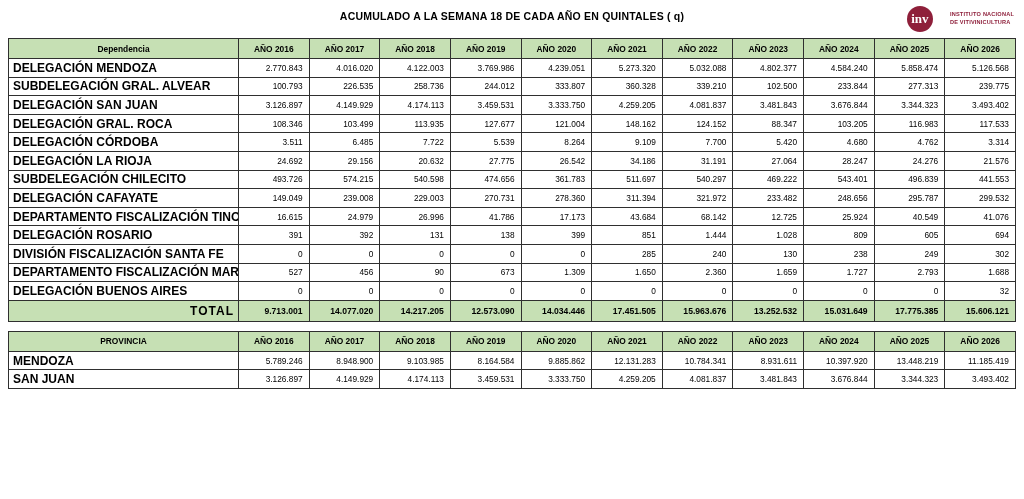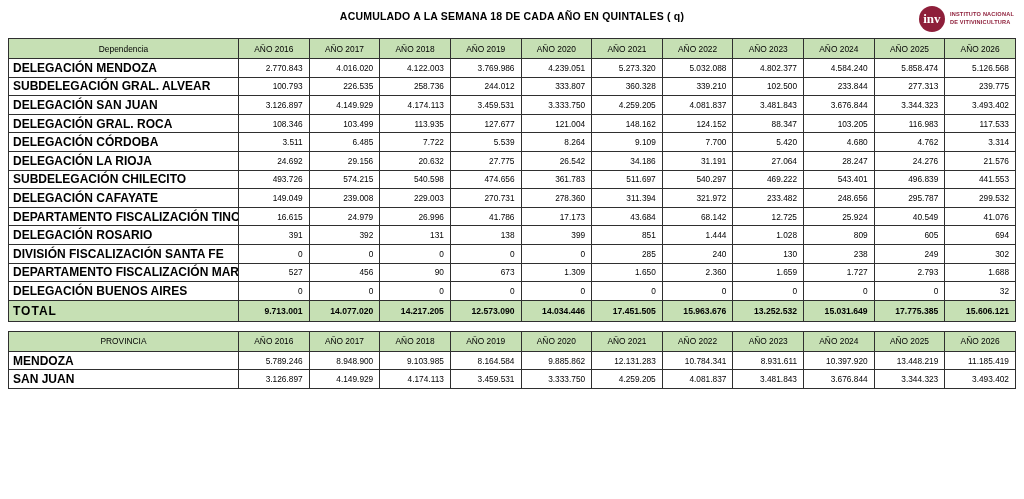--- a/index.html
+++ b/index.html
@@ -25,21 +25,21 @@
     font-size:10.5px;
     font-weight:bold;
     letter-spacing:.2px;
     padding-top:4px;
   }
   .logo{
     position:absolute;
     right:2px;top:0px;
     display:flex;
     align-items:center;
-    gap:5px;
+    gap:17px;
   }
   .logo-mark{
     width:26px;height:26px;
     border-radius:50%;
     background:#8e1f3a;
     display:flex;align-items:center;justify-content:center;
     color:#ffffff;
     font-size:13px;
     font-weight:bold;
     font-family:"Liberation Serif", serif;
@@ -63,21 +63,21 @@
     font-size:8.3px;
     padding:0 4px;
     height:18.6px;
     box-sizing:border-box;
     white-space:nowrap;
     overflow:hidden;
   }
   thead th{
     background:#c6e0b4;
     text-align:center;
-    font-weight:normal;
+    font-weight:bold;
     font-size:8.4px;
     height:20px;
   }
   th.col-dep{width:230px;}
   th.col-year{width:auto;}
   td.dep{
     text-align:left;
     font-weight:bold;
     font-size:12px;
   }
@@ -85,21 +85,21 @@
     text-align:right;
     font-size:8.3px;
     padding-right:6px;
   }
   tr.total td{
     background:#c6e0b4;
     font-weight:bold;
     height:21px;
   }
   tr.total td.dep{
-    text-align:left;
+    text-align:right;
     letter-spacing:1px;
     margin-left:40px;
   }
   tr.total td.num{font-size:8.6px;}
 </style>
 </head>
 <body>
 
 <div class="page">
 

